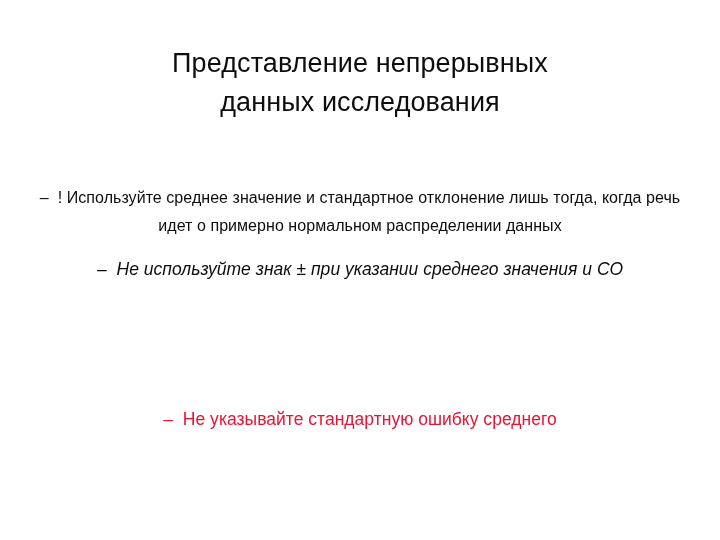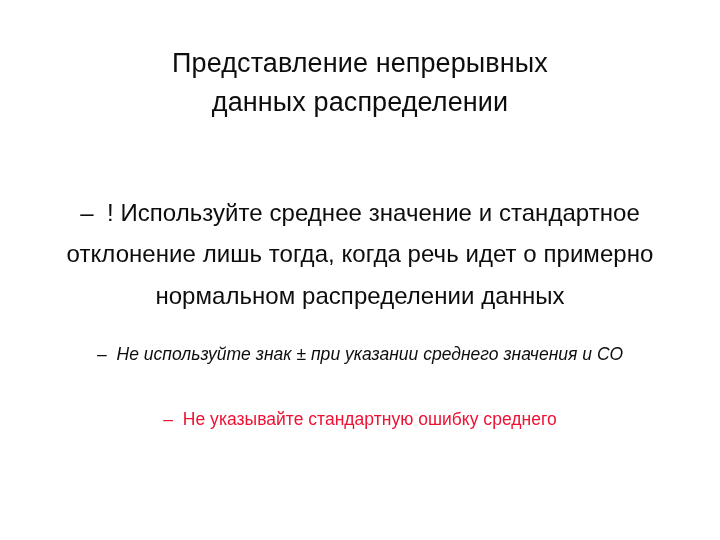--- a/index.html
+++ b/index.html
@@ -50,21 +50,21 @@
     width: 720px;
   }
 
   .bullet {
     display: block;
     text-align: center;
     color: #0d0d0d;
   }
 
   .bullet-1 {
-    font-size: 24px;
+    font-size: 16px;
     line-height: 1.72;
     padding: 0 28px;
     letter-spacing: 0.05px;
   }
 
   .bullet-2 {
     font-size: 17.5px;
     line-height: 1.6;
     margin-top: 7px;
     padding: 0 14px;
@@ -92,21 +92,21 @@
     letter-spacing: 0.02px;
   }
 </style>
 </head>
 <body>
 
 <div class="slide">
 
   <h1 class="slide-title">
     <span class="t-line">Представление непрерывных</span>
-    <span class="t-line">данных распределении</span>
+    <span class="t-line">данных исследования</span>
   </h1>
 
   <div class="body-block">
 
     <p class="bullet bullet-1"><span class="dash">–</span><span class="dash-gap">&nbsp; </span><span>!</span><span class="dash-gap"> </span><span>Используйте среднее значение и стандартное отклонение лишь тогда, когда речь идет о примерно нормальном распределении данных</span></p>
 
     <p class="bullet bullet-2"><span class="dash">–</span><span class="dash-gap">&nbsp;&nbsp;</span><span>Не используйте знак ± при указании среднего значения и СО</span></p>
 
   </div>
 

